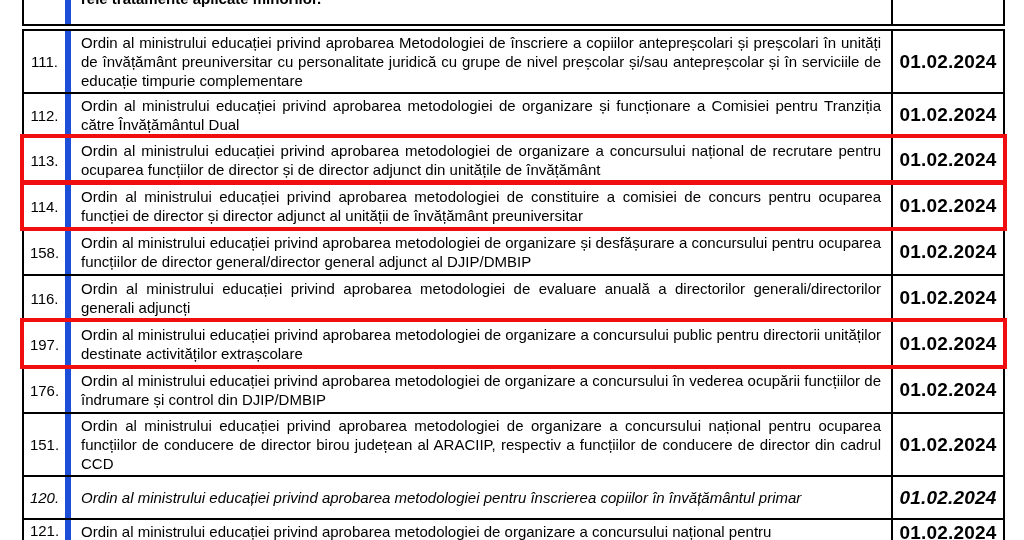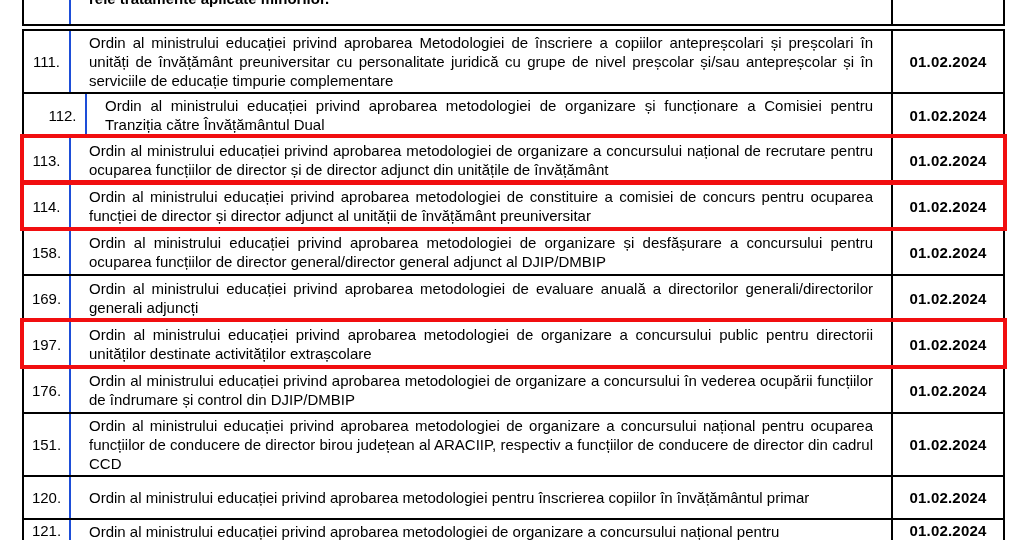--- a/index.html
+++ b/index.html
@@ -7,52 +7,52 @@
   body {
     width: 1024px; height: 540px; overflow: hidden; position: relative;
     background: #ffffff; color: #000;
     font-family: "Liberation Sans", sans-serif;
   }
   .page { position: absolute; left: 22px; top: 0; width: 983px; }
 
   
   .row { display: flex; border-bottom: 2px solid #000; position: relative; background: #fff; }
   .c-num {
-    flex: 0 0 47px; width: 47px; border-right: 2px solid #1d4ed8;
+    flex: 0 0 47px; width: 47px; border-right: 6px solid #1d4ed8;
     display: flex; align-items: center; justify-content: center;
     font-size: 15px;
   }
   .c-desc {
     flex: 1 1 auto; min-width: 0; border-right: 2px solid #000;
-    padding: 2px 18px; display: flex; align-items: center;
+    padding: 2px 10px; display: flex; align-items: center;
   }
   .c-desc p { margin: 0; width: 100%; font-size: 15px; line-height: 19px; text-align: justify; }
   .c-date {
     flex: 0 0 110px; width: 110px;
     display: flex; align-items: center; justify-content: center;
-    font-size: 15px; font-weight: 700; letter-spacing: 0.2px;
+    font-size: 19px; font-weight: 700; letter-spacing: 0.2px;
   }
 
   
   .partial-top { height: 26px; overflow: hidden; border-left: 2px solid #000; border-right: 2px solid #000; }
   .partial-top .c-desc { align-items: flex-start; padding-top: 0; overflow: hidden; }
   .partial-top .c-desc p { margin-top: -11px; text-align: left; font-weight: 700; }
 
   
   .table { margin-top: 3px; border: 2px solid #000; border-bottom: none; }
   .table .row:nth-child(1)  { min-height: 60px; }
-  .table .row:nth-child(2)  { min-height: 41px; margin-left: 16px; }
+  .table .row:nth-child(2)  { min-height: 41px; }
   .table .row:nth-child(3),
   .table .row:nth-child(4),
   .table .row:nth-child(5),
   .table .row:nth-child(6),
   .table .row:nth-child(7),
   .table .row:nth-child(8)  { min-height: 46px; }
   .table .row:nth-child(9)  { min-height: 62px; }
-  .table .row:nth-child(10) { min-height: 43px; }
+  .table .row:nth-child(10) { min-height: 43px; font-style: italic; }
 
   
   .row.partial-bottom { min-height: 46px; }
   .row.partial-bottom .c-num,
   .row.partial-bottom .c-date { align-items: flex-start; padding-top: 2px; }
   .row.partial-bottom .c-desc { align-items: flex-start; }
 
   
   .highlight-box {
     position: absolute; left: -4px; right: -4px; top: -4px; bottom: -3px;
@@ -111,21 +111,21 @@
 
   <div class="row">
     <div class="c-num">158.</div>
     <div class="c-desc">
       <p>Ordin al ministrului educației privind aprobarea metodologiei de organizare și desfășurare a concursului pentru ocuparea funcțiilor de director general/director general adjunct al DJIP/DMBIP</p>
     </div>
     <div class="c-date">01.02.2024</div>
   </div>
 
   <div class="row">
-    <div class="c-num">169.</div>
+    <div class="c-num">116.</div>
     <div class="c-desc">
       <p>Ordin al ministrului educației privind aprobarea metodologiei de evaluare anuală a directorilor generali/directorilor generali adjuncți</p>
     </div>
     <div class="c-date">01.02.2024</div>
   </div>
 
   <div class="row">
     <div class="c-num">197.</div>
     <div class="c-desc">
       <p>Ordin al ministrului educației privind aprobarea metodologiei de organizare a concursului public pentru directorii unităților destinate activităților extrașcolare</p>

